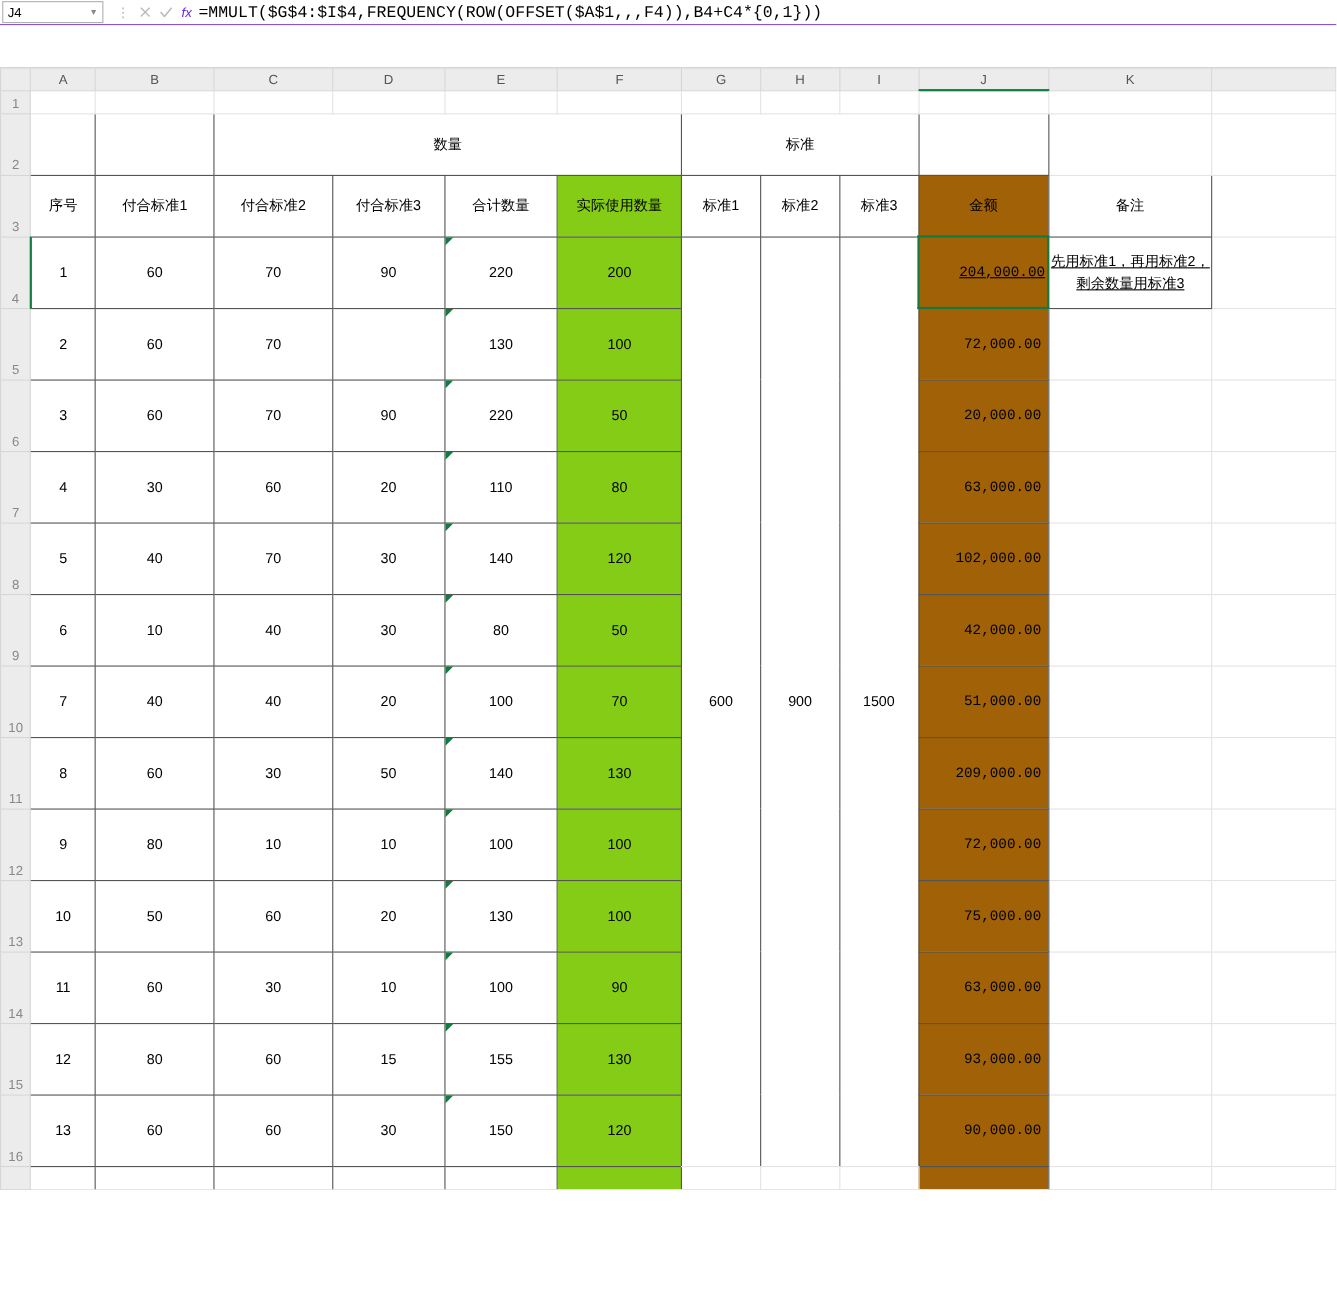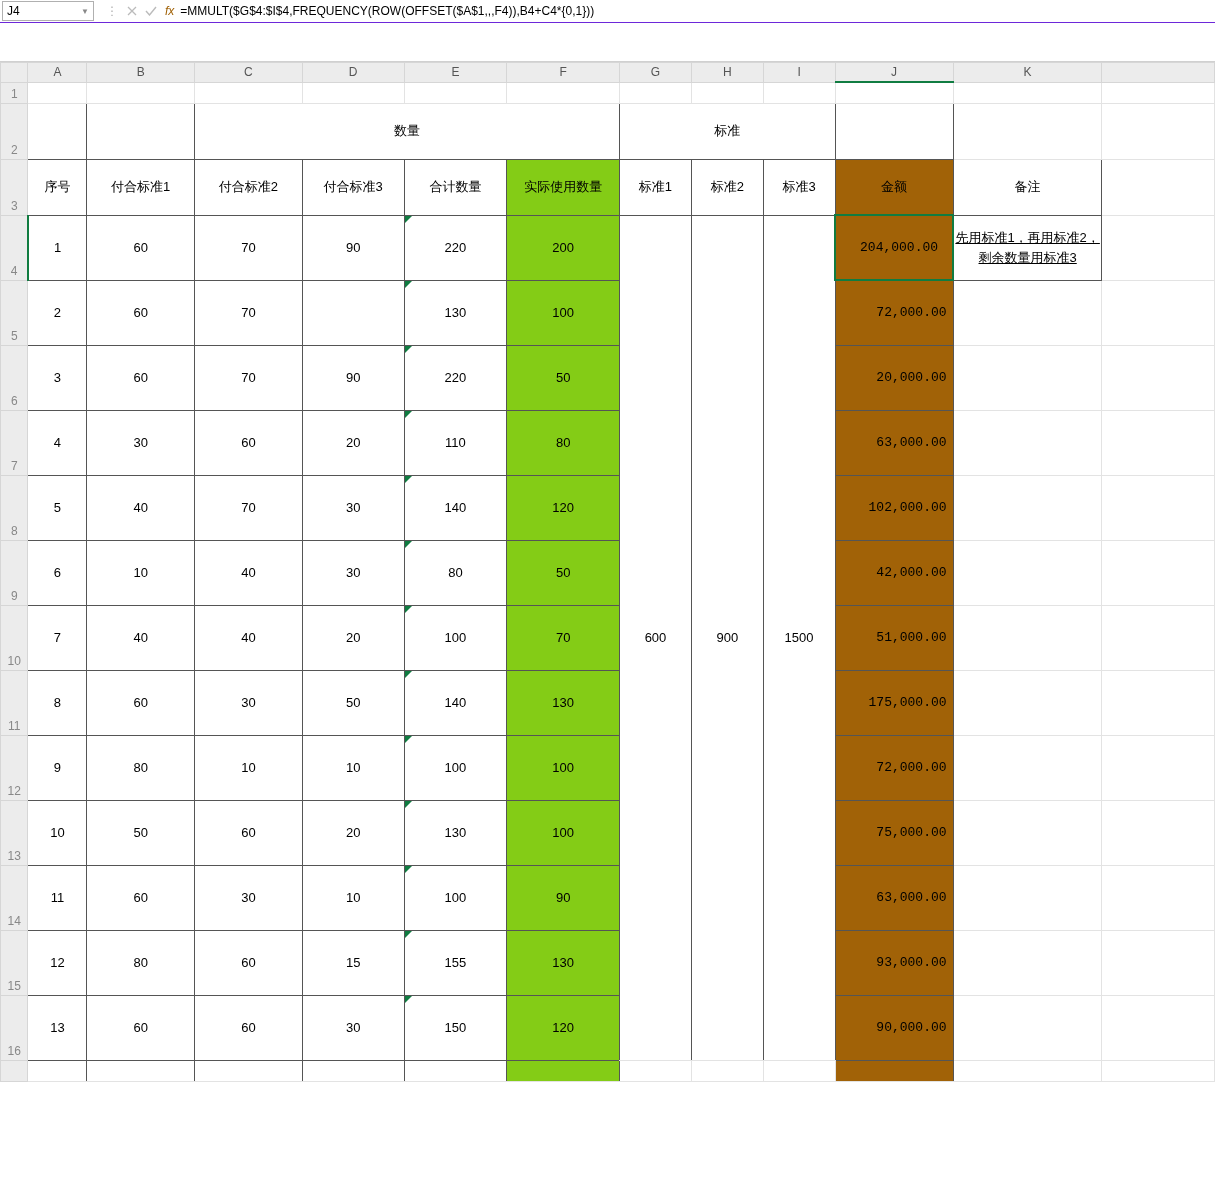--- a/index.html
+++ b/index.html
@@ -1,22 +1,22 @@
 <!DOCTYPE html>
 <html><head>
 <meta charset="utf-8">
 <style>
   html,body{margin:0;padding:0;font-family:"SimSun","Microsoft YaHei",Arial,sans-serif;font-size:12px;background:#fff;color:#000;}
   .namebox-bar{display:flex;align-items:center;height:22px;border-bottom:1px solid #6d28d9;background:#fff;padding-left:2px;}
   .name-box{width:82px;height:18px;border:1px solid #b0b0b0;background:#fff;display:flex;align-items:center;justify-content:space-between;padding:0 4px;font-family:Arial,sans-serif;}
   .name-box .dd{color:#888;font-size:8px;}
   .nb-controls{display:flex;align-items:center;gap:8px;margin-left:12px;color:#b0b0b0;font-family:Arial,sans-serif;}
   .nb-controls svg{display:block;}
-  .fx{font-style:italic;color:#a16207;margin-right:4px;}
-  .formula-input{flex:1;height:18px;border:none;font-family:Liberation Sans, sans-serif;font-size:12px;outline:none;}
+  .fx{font-style:italic;color:#6d28d9;margin-right:4px;}
+  .formula-input{flex:1;height:18px;border:none;font-family:Liberation Mono, monospace;font-size:15px;outline:none;}
   .spacer-row{height:38px;border-bottom:1px solid #d0d0d0;background:#fff;}
   .sheet{position:relative;overflow:auto;}
   table.grid{border-collapse:collapse;table-layout:fixed;}
   table.grid th{background:#ececec;border:1px solid #d6d6d6;font-weight:normal;color:#555;font-family:Arial,sans-serif;font-size:12px;height:18px;text-align:center;padding:0;}
   table.grid th.rowhdr{width:26px;text-align:center;vertical-align:bottom;padding-bottom:2px;color:#888;}
   table.grid td{border:1px solid #e3e3e3;text-align:center;vertical-align:middle;padding:0;font-size:13px;}
   .bt{border-top:1px solid #555 !important;}
   .bb{border-bottom:1px solid #555 !important;}
   .bl{border-left:1px solid #555 !important;}
   .br{border-right:1px solid #555 !important;}
@@ -139,21 +139,21 @@
           <th class="rowhdr rowhdr-sel">4</th>
           <td class="bt bl bb br">1</td>
           <td class="bt bl bb br">60</td>
           <td class="bt bl bb br">70</td>
           <td class="bt bl bb br">90</td>
           <td class="bt bl bb br err-tri">220</td>
           <td class="bt bl bb br yellow">200</td>
           <td class="bt bl br bb-at-end" rowspan="13">600</td>
           <td class="bt bl br" rowspan="13">900</td>
           <td class="bt bl br" rowspan="13">1500</td>
-          <td class="bt bl bb br yellow-amount num seltop selbottom selleft selright" style="text-align: right; padding-right: 14px;">204,000.00</td>
+          <td class="bt bl bb br yellow-amount num seltop selbottom selleft selright" style="text-align: right; padding-right: 2px; text-decoration: underline;">204,000.00</td>
           <td class="bt bl bb br note">先用标准1，再用标准2，剩余数量用标准3</td>
           <td></td>
         </tr>
         <tr style="height: 65px;">
           <th class="rowhdr">5</th>
           <td class="bt bl bb br">2</td>
           <td class="bt bl bb br">60</td>
           <td class="bt bl bb br">70</td>
           <td class="bt bl bb br"></td>
           <td class="bt bl bb br err-tri">130</td>
@@ -223,21 +223,21 @@
           <td></td>
         </tr>
         <tr style="height: 65px;">
           <th class="rowhdr">11</th>
           <td class="bt bl bb br">8</td>
           <td class="bt bl bb br">60</td>
           <td class="bt bl bb br">30</td>
           <td class="bt bl bb br">50</td>
           <td class="bt bl bb br err-tri">140</td>
           <td class="bt bl bb br yellow">130</td>
-          <td class="bt bl bb br yellow-amount num" style="text-align: right; padding-right: 6px;">175,000.00</td>
+          <td class="bt bl bb br yellow-amount num" style="text-align: right; padding-right: 6px;">209,000.00</td>
           <td></td>
           <td></td>
         </tr>
         <tr style="height: 65px;">
           <th class="rowhdr">12</th>
           <td class="bt bl bb br">9</td>
           <td class="bt bl bb br">80</td>
           <td class="bt bl bb br">10</td>
           <td class="bt bl bb br">10</td>
           <td class="bt bl bb br err-tri">100</td>

